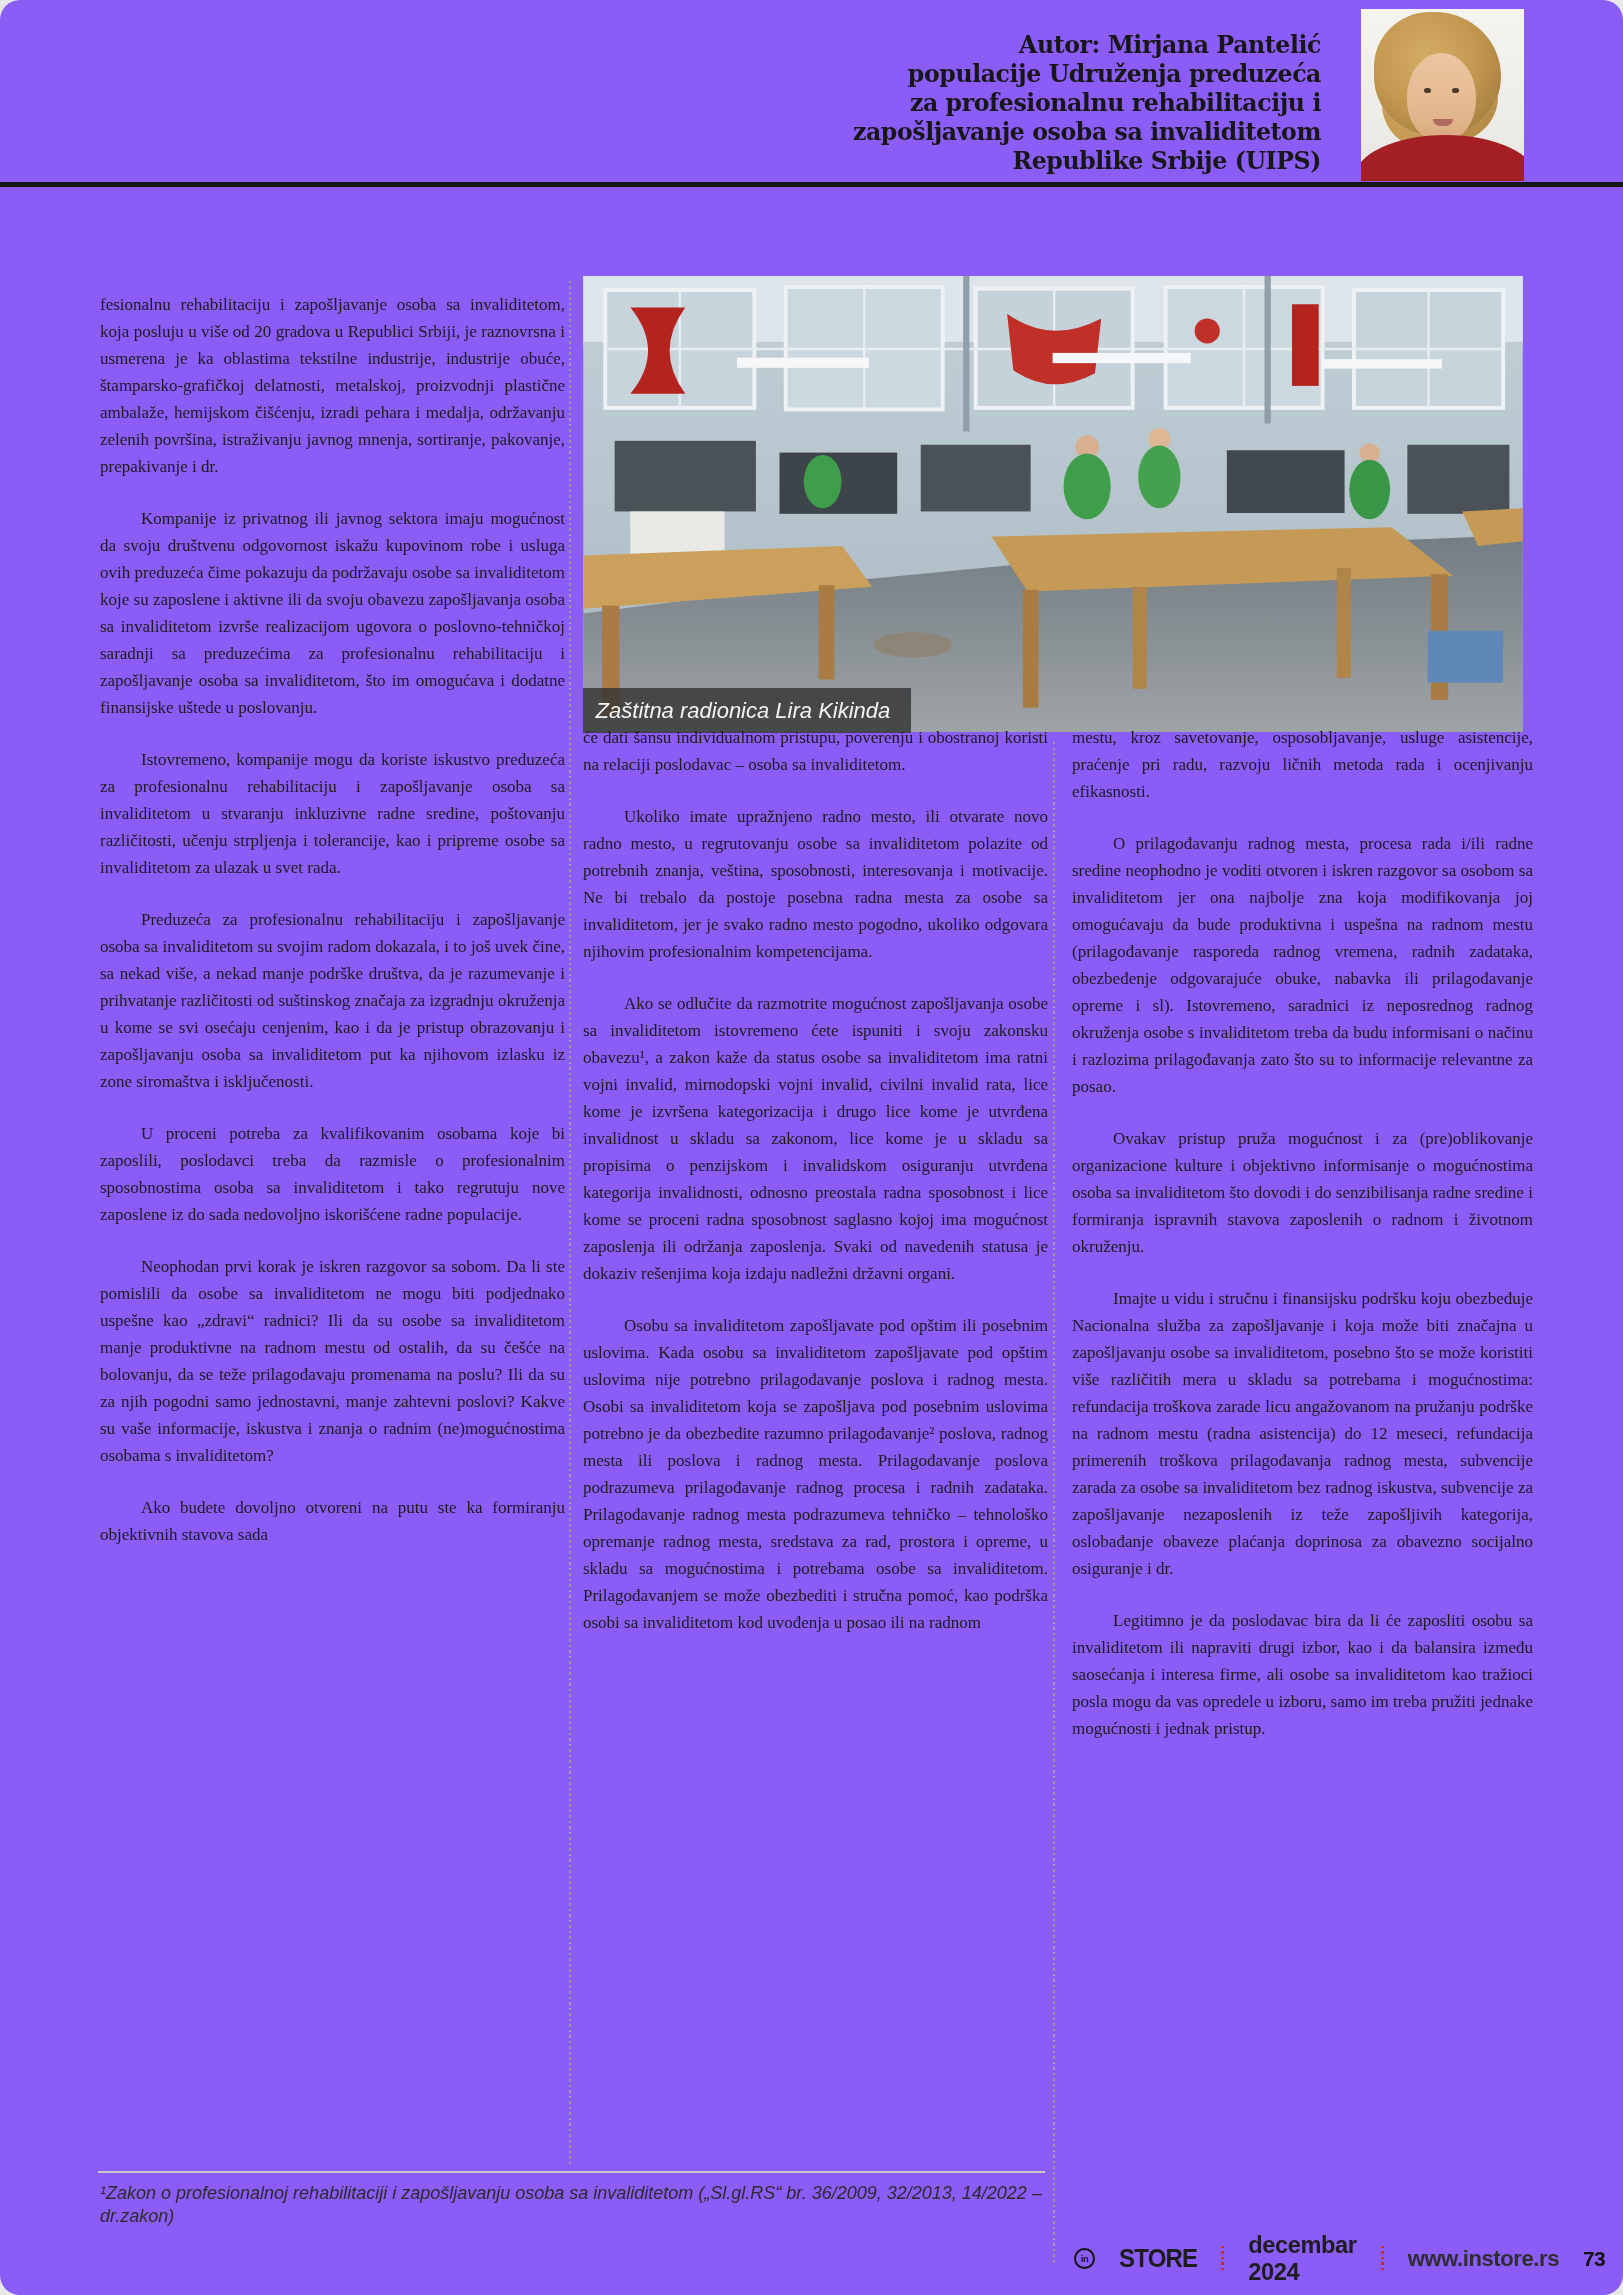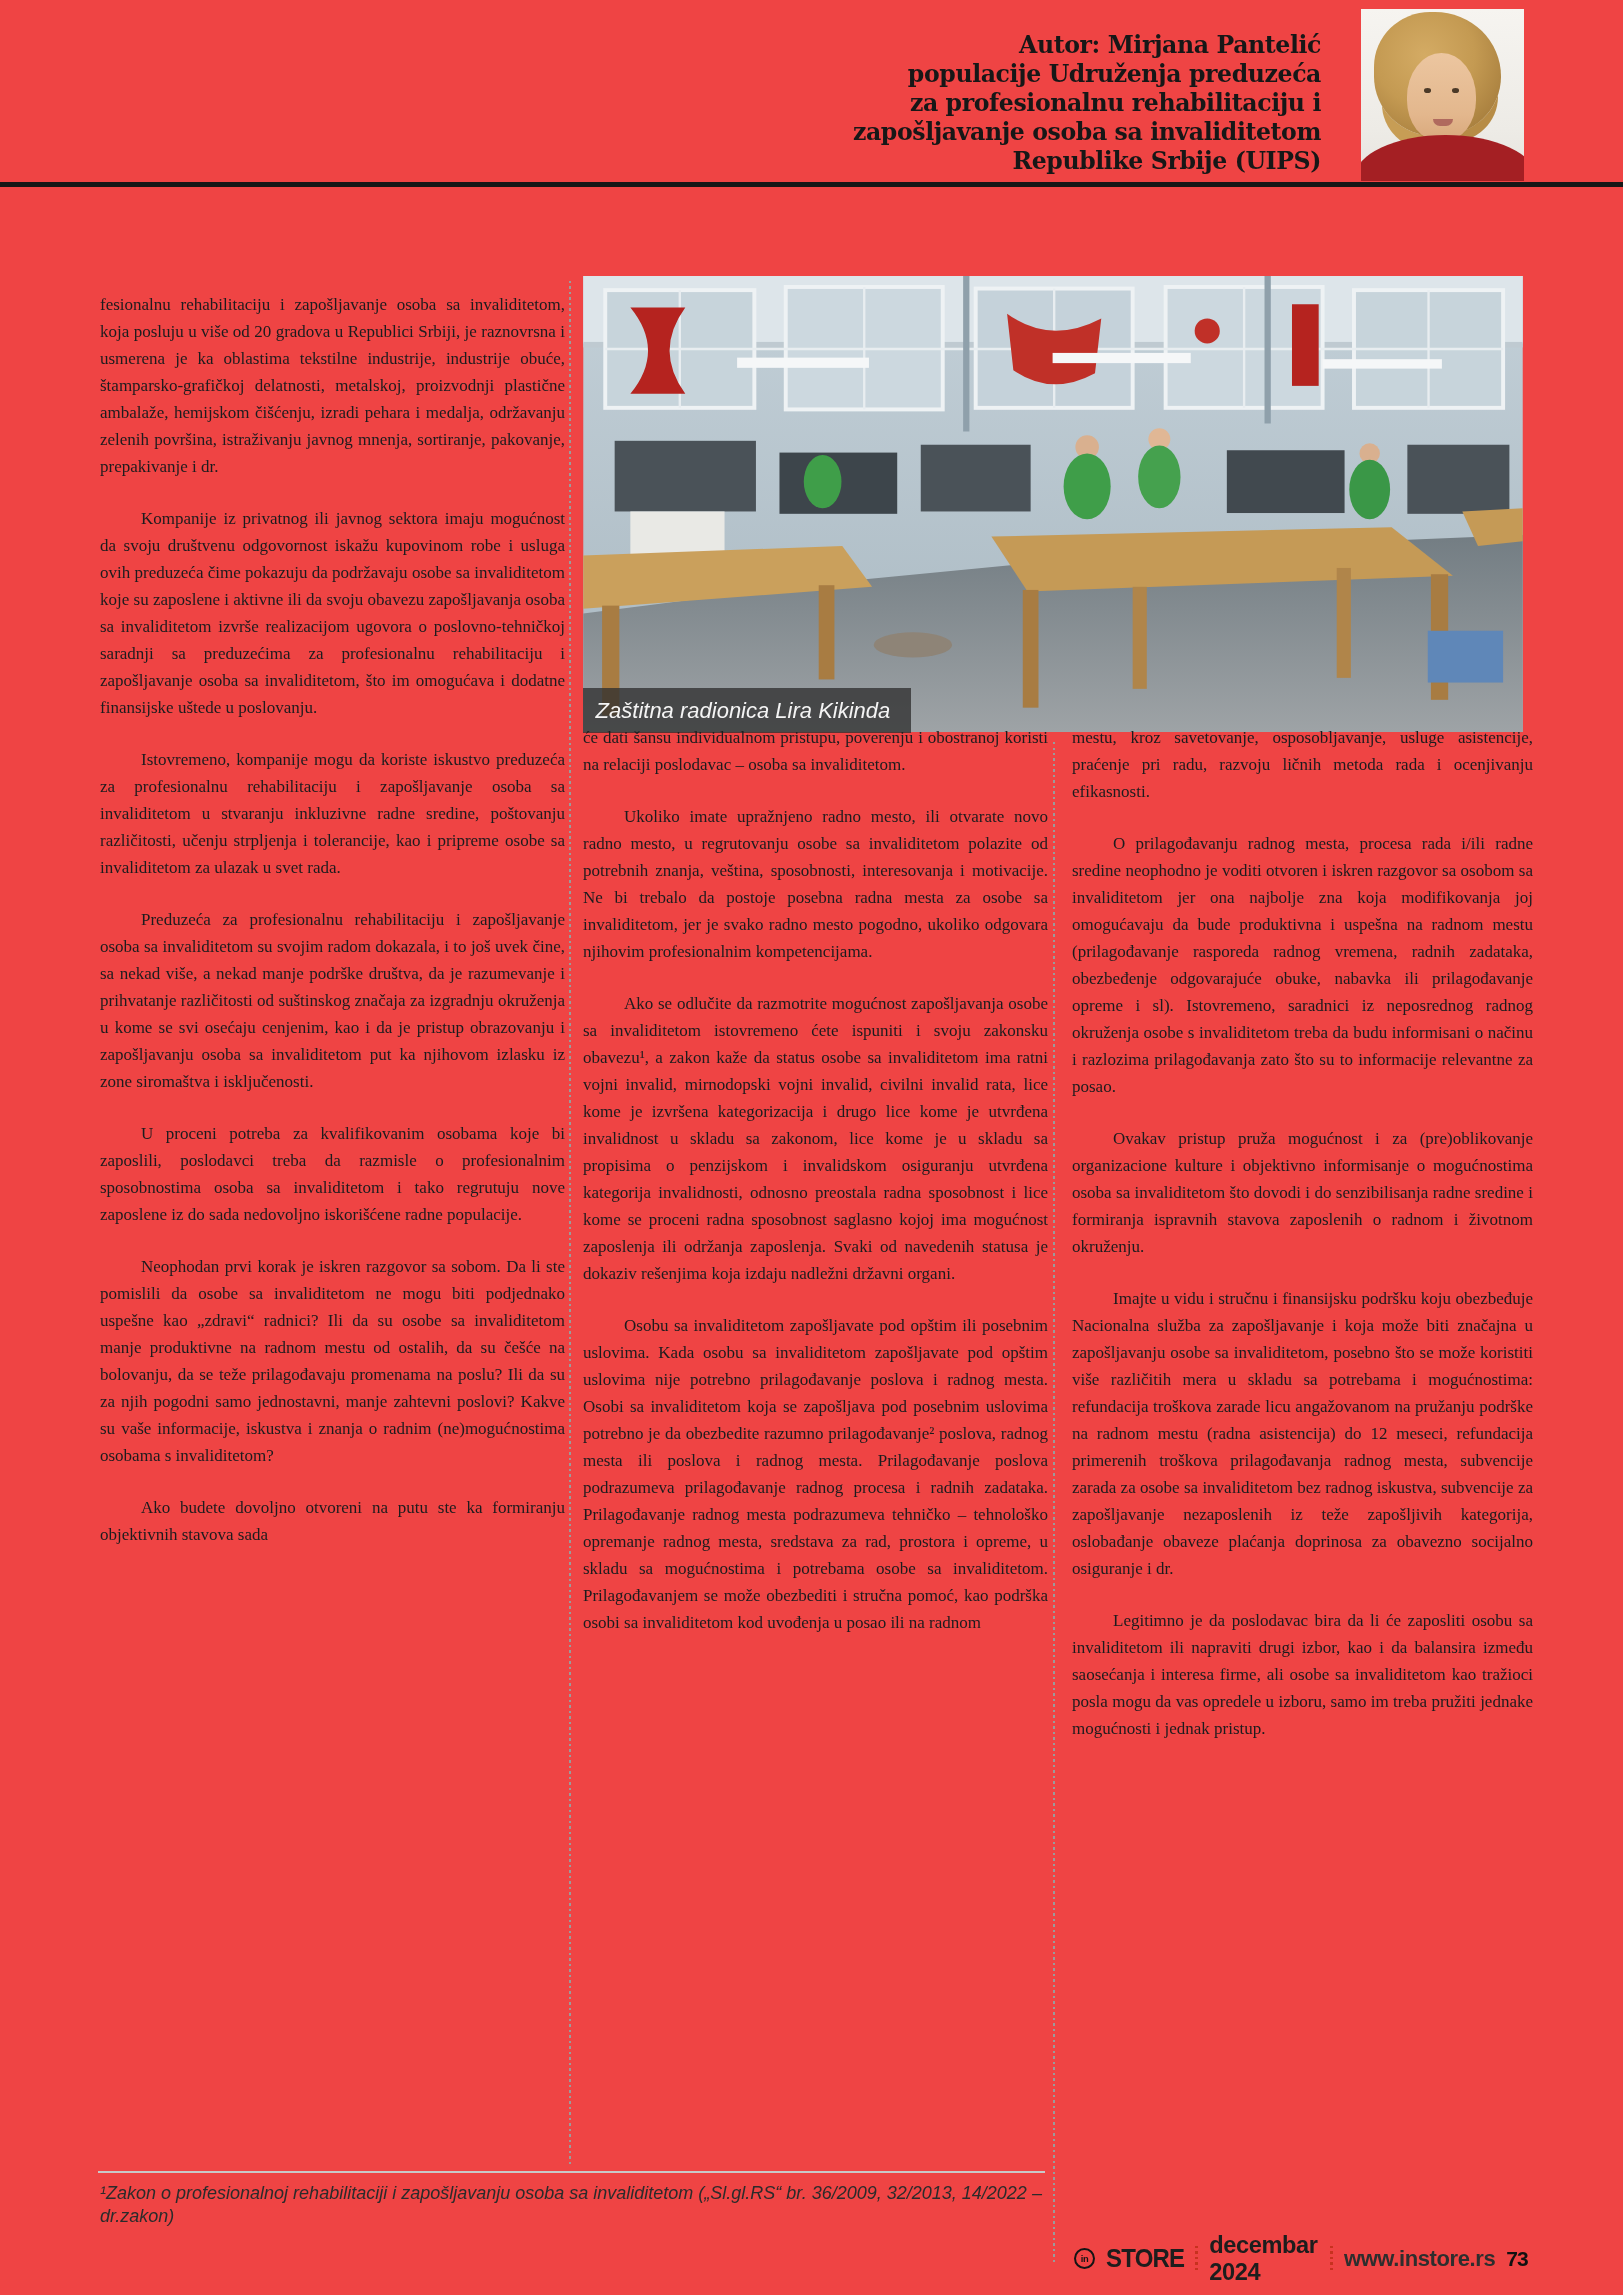--- a/index.html
+++ b/index.html
@@ -1,18 +1,18 @@
 <!DOCTYPE html>
 <html style="font-size:12.6px"><head>
 <meta charset="utf-8">
 <style>
   html,body{margin:0;padding:0;background:#e8e8e8;}
   .page{
-    position:relative;width:1623px;height:2295px;background:#ef4444;
-    font-family:"Liberation Serif",serif;color:#1c1c1e;overflow:hidden;
+    position:relative;width:1623px;height:2295px;background:#8b5cf6;
+    font-family:"Liberation Serif",serif;color:#1c1c1e;overflow:hidden;border-radius:20px;
   }
   
   .author-block{
     position:absolute;top:31px;right:302px;text-align:right;
     font-family:"DejaVu Serif",serif;font-weight:700;
     font-size:23.6px;line-height:29px;color:#171717;letter-spacing:-0.4px;
   }
   .portrait{
     position:absolute;left:1361px;top:9.4px;width:163px;height:172px;
     background:linear-gradient(180deg,#f6f4f0 0%,#edebe6 70%,#e7e4df 100%);
@@ -58,21 +58,21 @@
   .fn-rule{position:absolute;left:98px;top:2171px;width:947px;height:1.6px;background:#c9c9c9;}
   .footnotes{
     position:absolute;left:100px;top:2182px;width:949px;
     font-family:"Liberation Sans",sans-serif;font-style:italic;
     font-size:18px;line-height:23px;color:#2b2b2b;text-align:left;
   }
   .footnote{margin:0;}
   
   .footer{
     position:absolute;left:1074px;top:2241px;width:454px;height:35px;
-    display:flex;align-items:center;gap:11px;
+    display:flex;align-items:center;gap:24px;
     font-family:"Liberation Sans",sans-serif;color:#1d1d1d;
   }
   .logo-circle{
     width:21px;height:21px;border-radius:50%;border:2.4px solid #141414;box-sizing:border-box;
     display:flex;align-items:center;justify-content:center;
     font-weight:700;font-size:9.4px;letter-spacing:-0.4px;color:#141414;flex:0 0 auto;
   }
   .brand{font-weight:700;font-size:24px;letter-spacing:-0.8px;transform:scaleY(1.05);}
   .issue{font-weight:700;font-size:23.6px;letter-spacing:-0.4px;}
   .website{font-weight:700;font-size:22px;color:#2e2e2e;letter-spacing:-0.4px;text-align:center;}

